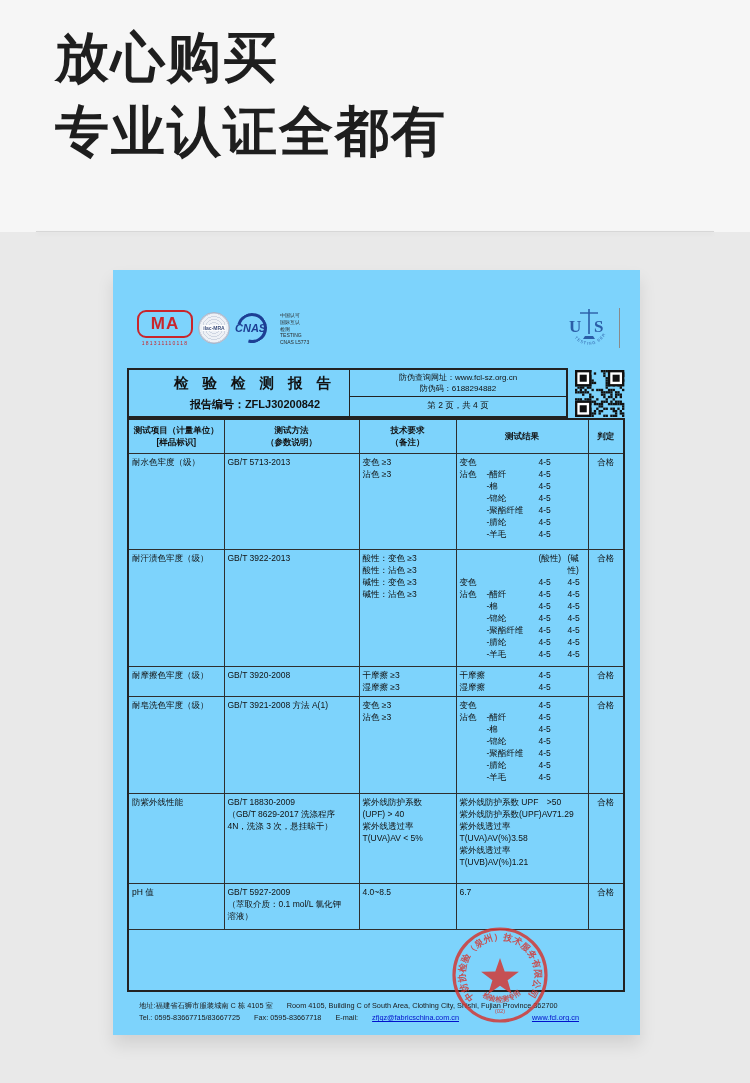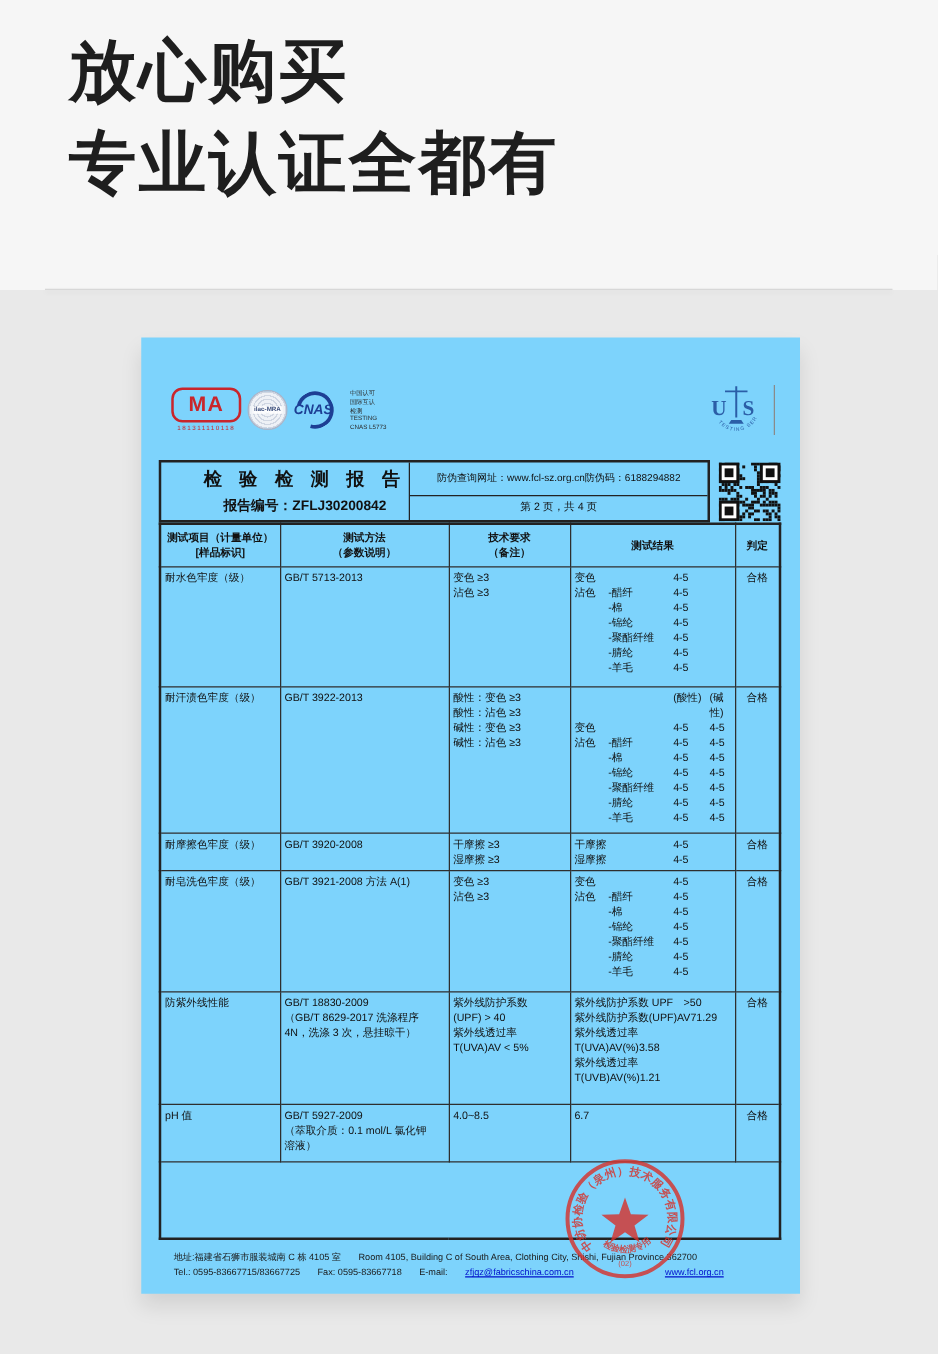--- a/index.html
+++ b/index.html
@@ -83,29 +83,29 @@
   .org-en { font-size:7px; font-weight:700; color:#111; margin-top:1px; }
   
   .title-row { position:relative; height:50px; }
   .title-box {
     position:absolute; left:0; top:0;
     width:441px; height:50px;
     border:2px solid #222;
     display:flex;
   }
   .tb-left {
-    width:199px; border-right:1.5px solid #222;
+    width:221px; border-right:1.5px solid #222;
     display:flex; flex-direction:column; align-items:center; justify-content:center; gap:4px;padding-left:32px;
   }
   .report-title { font-size:14.5px; font-weight:700; letter-spacing:5px; color:#111; }
   .report-no { font-size:11px; font-weight:700; color:#111; }
   .tb-right { flex:1; display:flex; flex-direction:column; }
   .antifake {
     flex:1.35; border-bottom:1.5px solid #222;
-    display:flex; flex-direction:row; align-items:center; justify-content:center;
+    display:flex; flex-direction:column; align-items:center; justify-content:center;
     font-size:8px; color:#111; line-height:1.4;
   }
   .page-info { flex:1; display:flex; align-items:center; justify-content:center; font-size:8.5px; color:#111; }
   .qr-box { position:absolute; right:1px; top:2px; width:50px; height:47px; }
   
   table.report { width:496px; border-collapse:collapse; table-layout:fixed; border:2px solid #222; }
   table.report th, table.report td {
     border:1px solid #2e2e2e;
     font-size:8.5px; color:#111;
     vertical-align:top;

